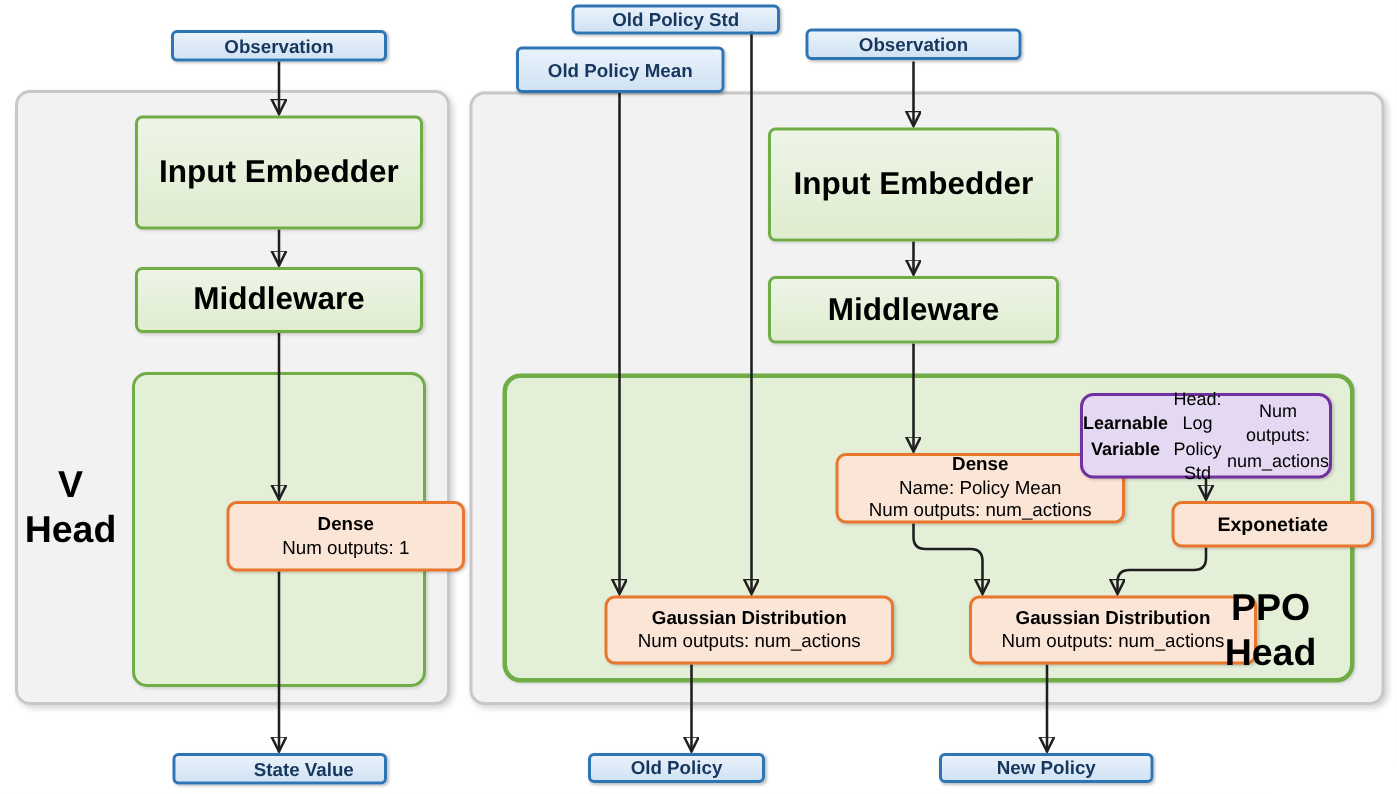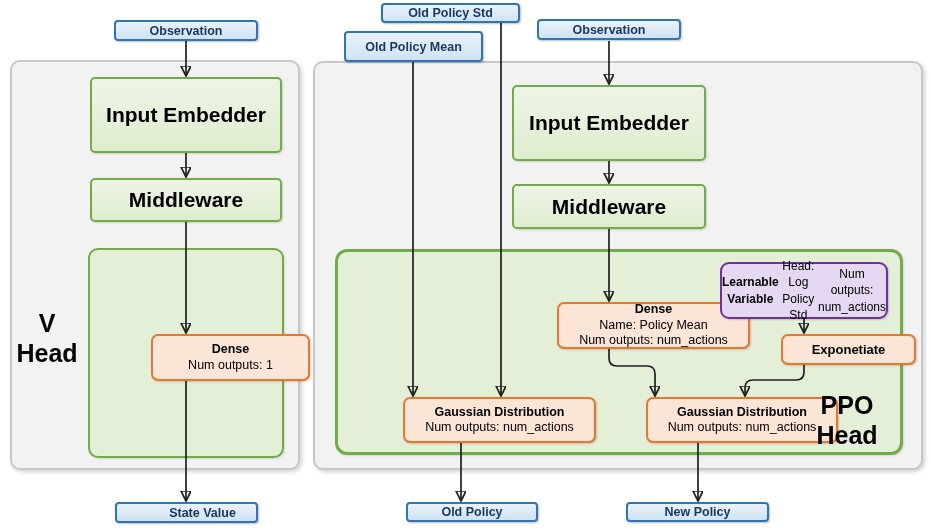--- a/index.html
+++ b/index.html
@@ -98,21 +98,21 @@
   #opm-node       {left:344px; top:31px;  width:139px; height:31px;}
   #obs-right      {left:537px; top:19px;  width:144px; height:21px;}
   #ie-right       {left:512px; top:85px;  width:194px; height:76px;}
   #mw-right       {left:512px; top:184px; width:194px; height:45px;}
   #dense-right    {left:513px; top:302px; width:193px; height:47px;}
   #lv-node        {left:720px; top:262px; width:168px; height:57px;}
   #exp-node       {left:737px; top:334px; width:135px; height:31px; font-size:13px; font-weight:bold;}
   #gauss-left     {left:359px; top:397px; width:193px; height:46px;}
   #gauss-right    {left:602px; top:397px; width:192px; height:46px;}
   #ppohead-label  {left:797px; top:390px; width:100px;}
-  #op-node        {left:406px; top:502px; width:132px; height:20px;text-align:right;}
+  #op-node        {left:392px; top:502px; width:118px; height:20px;text-align:right;}
   #np-node        {left:626px; top:502px; width:143px; height:20px;}
 </style>
 </head>
 <body>
 
 <div id="canvas">
 
   <div class="abs panel" id="panel-left"></div>
   <div class="abs panel" id="panel-right"></div>
 

